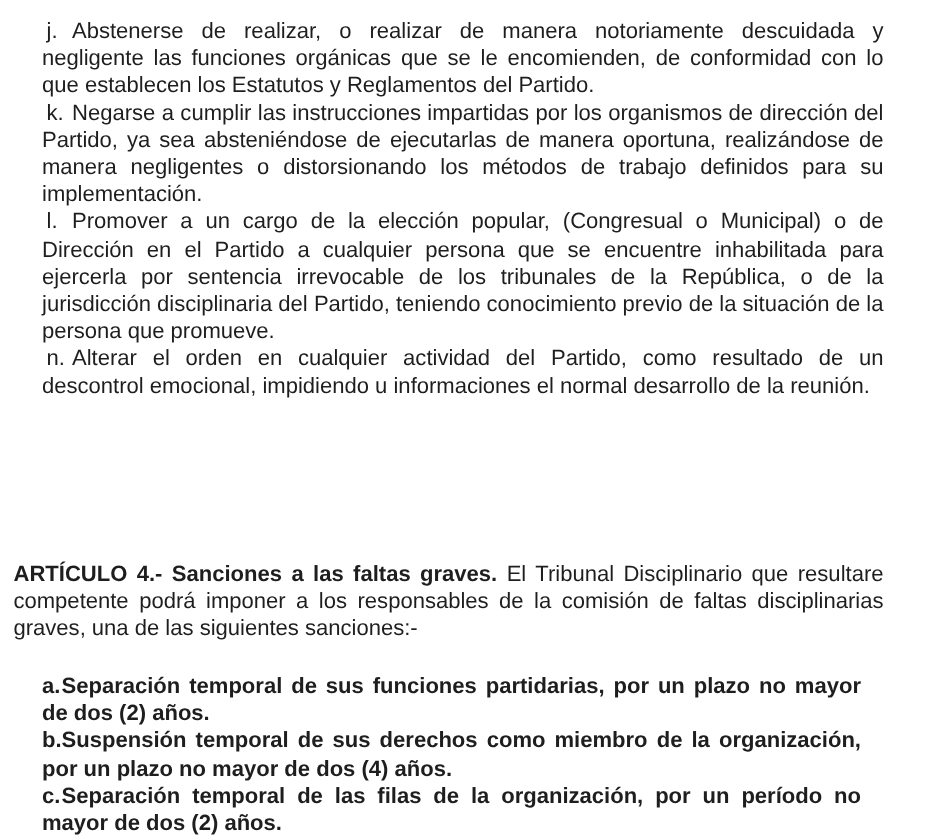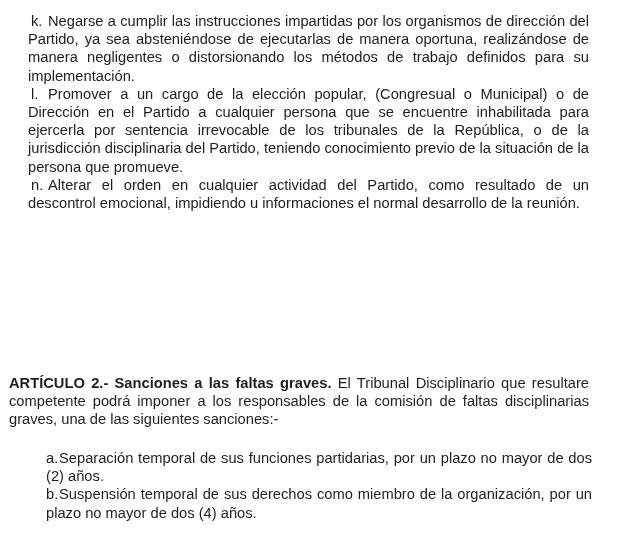--- a/index.html
+++ b/index.html
@@ -27,22 +27,23 @@
     left: 28px;
     width: 561px;
   }
   .article-block {
     top: 374px;
     left: 9px;
     width: 580px;
   }
   .sanctions {
     top: 449px;
-    left: 46px;
+    left: 28px;
     width: 546px;
+    font-weight: bold;
   }
   p.clause, p.article-p {
     margin: 0;
     padding: 0;
   }
   .clauses p.clause {
     text-indent: 3px;
   }
   .lbl {
     display: inline-block;
@@ -54,34 +55,36 @@
     font-weight: bold;
   }
 </style>
 </head>
 <body>
 
 <main class="page">
 
   <section class="block clauses">
 
+      <p class="clause"><span class="lbl lbl-jn">j.</span><span>Abstenerse de realizar, o realizar de manera notoriamente descuidada y negligente las funciones orgánicas que se le encomienden, de conformidad con lo que establecen los Estatutos y Reglamentos del Partido.</span></p>
 
       <p class="clause"><span class="lbl lbl-jn">k.</span><span>Negarse a cumplir las instrucciones impartidas por los organismos de dirección del Partido, ya sea absteniéndose de ejecutarlas de manera oportuna, realizándose de manera negligentes o distorsionando los métodos de trabajo definidos para su implementación.</span></p>
 
       <p class="clause"><span class="lbl lbl-jn">l.</span><span>Promover a un cargo de la elección popular, (Congresual o Municipal) o de Dirección en el Partido a cualquier persona que se encuentre inhabilitada para ejercerla por sentencia irrevocable de los tribunales de la República, o de la jurisdicción disciplinaria del Partido, teniendo conocimiento previo de la situación de la persona que promueve.</span></p>
 
 
       <p class="clause"><span class="lbl lbl-jn">n.</span><span>Alterar el orden en cualquier actividad del Partido, como resultado de un descontrol emocional, impidiendo u informaciones el normal desarrollo de la reunión.</span></p>
     </section>
 
   <section class="block article-block">
-    <p class="article-p"><strong class="article-heading">ARTÍCULO 2.- Sanciones a las faltas graves.</strong> <span>El Tribunal Disciplinario que resultare competente podrá imponer a los responsables de la comisión de faltas disciplinarias graves, una de las siguientes sanciones:-</span></p>
+    <p class="article-p"><strong class="article-heading">ARTÍCULO 4.- Sanciones a las faltas graves.</strong> <span>El Tribunal Disciplinario que resultare competente podrá imponer a los responsables de la comisión de faltas disciplinarias graves, una de las siguientes sanciones:-</span></p>
   </section>
 
   <section class="block sanctions">
 
       <p class="clause"><span class="lbl lbl-abc">a.</span><span>Separación temporal de sus funciones partidarias, por un plazo no mayor de dos (2) años.</span></p>
 
       <p class="clause"><span class="lbl lbl-abc">b.</span><span>Suspensión temporal de sus derechos como miembro de la organización, por un plazo no mayor de dos (4) años.</span></p>
 
+      <p class="clause"><span class="lbl lbl-abc">c.</span><span>Separación temporal de las filas de la organización, por un período no mayor de dos (2) años.</span></p>
     </section>
 
 </main>
 
 </body></html>

